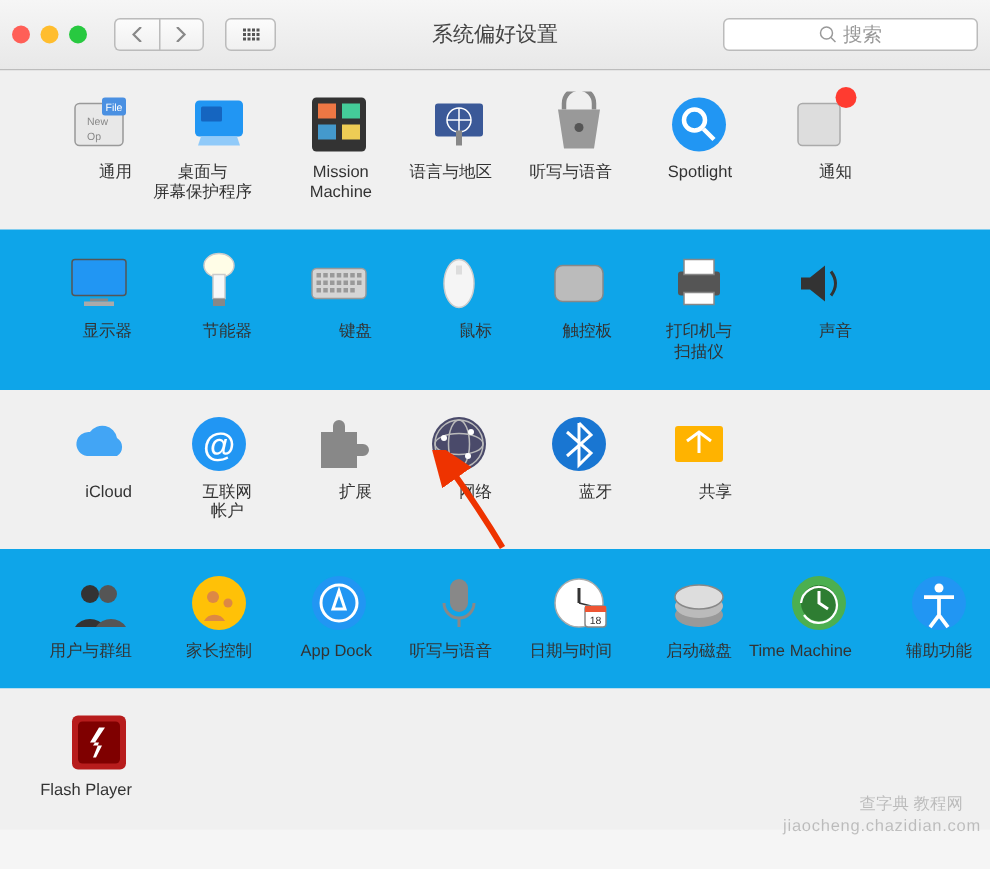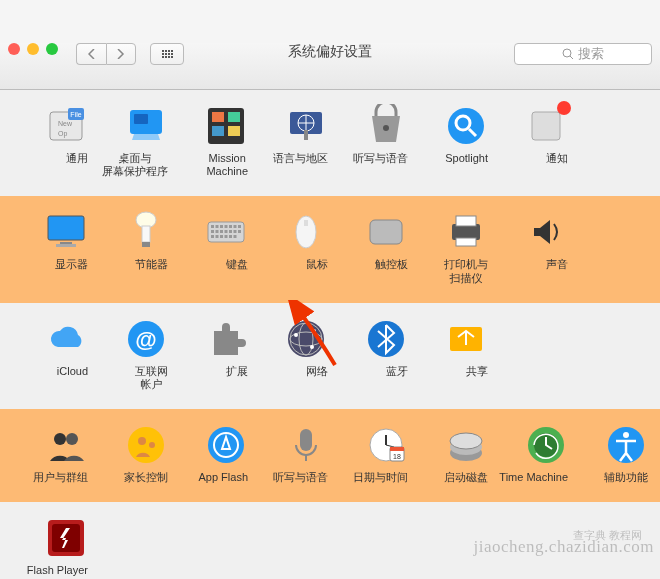--- a/index.html
+++ b/index.html
@@ -1,43 +1,43 @@
 <!DOCTYPE html>
 <html><head>
 <meta charset="utf-8">
 <style>
 * { margin: 0; padding: 0; box-sizing: border-box; }
 body { font-family: -apple-system, "Helvetica Neue", Arial, sans-serif; background: #f5f5f5; width: 660px; height: 579px; overflow: hidden; position: relative; }
 
-.titlebar { height: 47px; background: linear-gradient(#f6f6f6,#e8e8e8); border-bottom: 1px solid #bcbcbc; display: flex; padding: 0 8px; gap: 8px; margin-top: 43px; }
+.titlebar { height: 47px; background: linear-gradient(#f6f6f6,#e8e8e8); border-bottom: 1px solid #bcbcbc; display: flex; align-items: center; padding: 0 8px; gap: 8px; }
 .traffic { display: flex; gap: 7px; margin-right: 10px; }
 .dot { width: 12px; height: 12px; border-radius: 50%; }
 .dot.red { background: #ff5f57; }
 .dot.yellow { background: #ffbd2e; }
 .dot.green { background: #28c940; }
 .nav-group { display: flex; }
 .nav-btn { width: 30px; height: 22px; background: linear-gradient(#fcfcfc,#f0f0f0); border: 1px solid #bbb; display: flex; align-items: center; justify-content: center; color: #888; font-size: 11px; cursor: pointer; }
 .nav-btn:first-child { border-radius: 4px 0 0 4px; border-right: none; }
 .nav-btn:last-child { border-radius: 0 4px 4px 0; }
 .grid-btn { width: 34px; height: 22px; margin-left: 6px; border: 1px solid #bbb; border-radius: 4px; background: linear-gradient(#fcfcfc,#f0f0f0); display: flex; align-items: center; justify-content: center; cursor: pointer; }
 .grid-dots { display: grid; grid-template-columns: repeat(4,2px); grid-template-rows: repeat(3,2px); gap: 1px; }
 .grid-dots span { background: #555; }
 .title { position: absolute; left: 50%; transform: translateX(-50%); font-size: 14px; color: #444; }
-.search { width: 138px; height: 22px; border: 1px solid #bbb; border-radius: 4px; background: #fff; display: flex; align-items: center; justify-content: center; gap: 4px; color: #999; font-size: 13px; margin-left: auto; }
+.search { width: 170px; height: 22px; border: 1px solid #bbb; border-radius: 4px; background: #fff; display: flex; align-items: center; justify-content: center; gap: 4px; color: #999; font-size: 13px; margin-left: auto; }
 
 .row { display: flex; flex-wrap: wrap; padding: 14px 8px 18px; }
-.row.alt { background: #fdba74; }
+.row.alt { background: #0ea5e9; }
 .row.light { background: #f0f0f0; }
 .item { width: 80px; display: flex; flex-direction: column; align-items: flex-end; cursor: pointer; position: relative; }
 .icon { width: 44px; height: 44px; display: flex; align-items: center; justify-content: center; position: relative; }
 .label { font-size: 11px; color: #333; text-align: center; margin-top: 4px; line-height: 1.2; white-space: pre-line; }
 
 .arrow { position: absolute; }
 .watermark { position: absolute; right: 18px; bottom: 36px; font-size: 11px; color: rgba(0,0,0,.22); }
-.watermark2 { position: absolute; right: 6px; bottom: 22px; font-size: 17px; color: rgba(0,0,0,.22); letter-spacing: .5px; font-family: Liberation Serif, serif; }
+.watermark2 { position: absolute; right: 6px; bottom: 22px; font-size: 11px; color: rgba(0,0,0,.22); letter-spacing: .5px; }
 
 
 svg { display: block; }
 .badge-red { position: absolute; width: 14px; height: 14px; background: #ff3b30; border-radius: 50%; top: -3px; right: -3px; }
 </style>
 </head>
 <body>
 
 <div class="titlebar">
   <div class="traffic">
@@ -337,21 +337,21 @@
         <div class="label">家长控制</div>
       </div>
       <div class="item">
         <div class="icon">
           <svg width="44" height="44" viewBox="0 0 44 44">
             <circle cx="22" cy="22" r="18" fill="#2196f3"></circle>
             <circle cx="22" cy="22" r="12" fill="none" stroke="#fff" stroke-width="2"></circle>
             <path d="M22 14 L18 26 H26 Z" fill="none" stroke="#fff" stroke-width="2"></path>
           </svg>
         </div>
-        <div class="label">App Flash</div>
+        <div class="label">App Dock</div>
       </div>
       <div class="item">
         <div class="icon">
           <svg width="44" height="44" viewBox="0 0 44 44">
             <rect x="16" y="6" width="12" height="22" rx="6" fill="#888"></rect>
             <path d="M12 22 a10 10 0 0 0 20 0" fill="none" stroke="#888" stroke-width="2"></path>
             <line x1="22" y1="32" x2="22" y2="38" stroke="#888" stroke-width="2"></line>
           </svg>
         </div>
         <div class="label">听写与语音</div>

